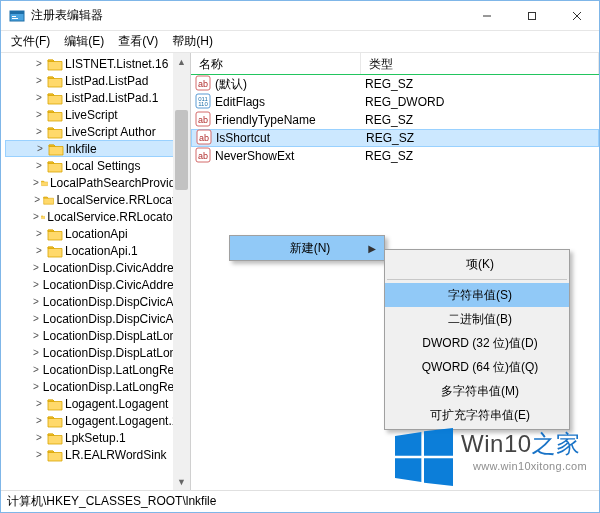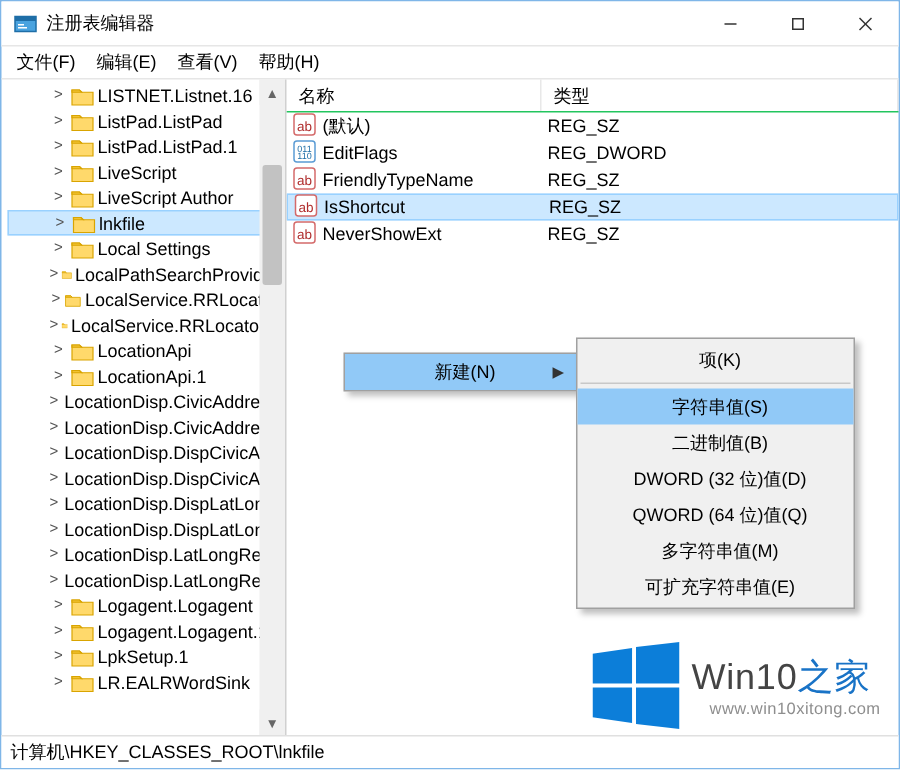--- a/index.html
+++ b/index.html
@@ -31,27 +31,27 @@
   .val-icon { width: 16px; height: 16px; margin-right: 4px; flex:none; }
   .row .namecol { width: 150px; white-space:nowrap; overflow:hidden; }
   .row .typecol { white-space:nowrap; }
   .statusbar { height: 22px; border-top: 1px solid #e0e0e0; display: flex; align-items: center; padding: 0 6px; font-size: 12px; background:#fff; }
   
   .ctx { position: absolute; background: #f0f0f0; border: 1px solid #a0a0a0; box-shadow: 3px 3px 4px rgba(0,0,0,.25); font-size:12px; }
   .ctx .mi { height: 24px; display: flex; align-items: center; padding: 0 24px 0 30px; white-space: nowrap; position: relative; justify-content: center; }
   .ctx .mi:hover, .ctx .mi.hl { background: #91c9f7; }
   .ctx .arrow { position:absolute; right:8px; font-size:10px; color:#333; }
   .ctx1 { left: 228px; top: 234px; width: 156px; }
-  .ctx2 { left: 383px; top: 224px; width: 186px; padding:2px 0;}
+  .ctx2 { left: 383px; top: 248px; width: 186px; padding:2px 0;}
   .scrollbar { position:absolute; right:0; top:0; bottom:0; width:17px; background:#f0f0f0; display:flex; flex-direction:column; }
   .sb-btn { height:17px; background:#f0f0f0; display:flex;align-items:center;justify-content:center; color:#666; font-size:9px;}
   .sb-track { flex:1; position:relative; }
   .sb-thumb { position:absolute; left:2px; right:2px; top:40px; height:80px; background:#c2c2c2; border-radius:2px; }
   
-  .watermark { position:absolute; right:12px; bottom:26px; display:flex; align-items:center; gap:8px; pointer-events:none; opacity:.95;}
+  .watermark { position:absolute; right:12px; bottom:26px; display:flex; gap:8px; pointer-events:none; opacity:.95;}
   .wm-logo { width:58px; height:58px; }
   .wm-text .big { font-size:24px; font-weight:500; color:#3a3a3a; letter-spacing:.5px; }
   .wm-text .accent { color:#0d6cc4; }
   .wm-text .url { font-size:11px; color:#888; letter-spacing:.3px;padding-left:12px;}
 </style>
 </head>
 <body>
 
 <div class="window">
 

